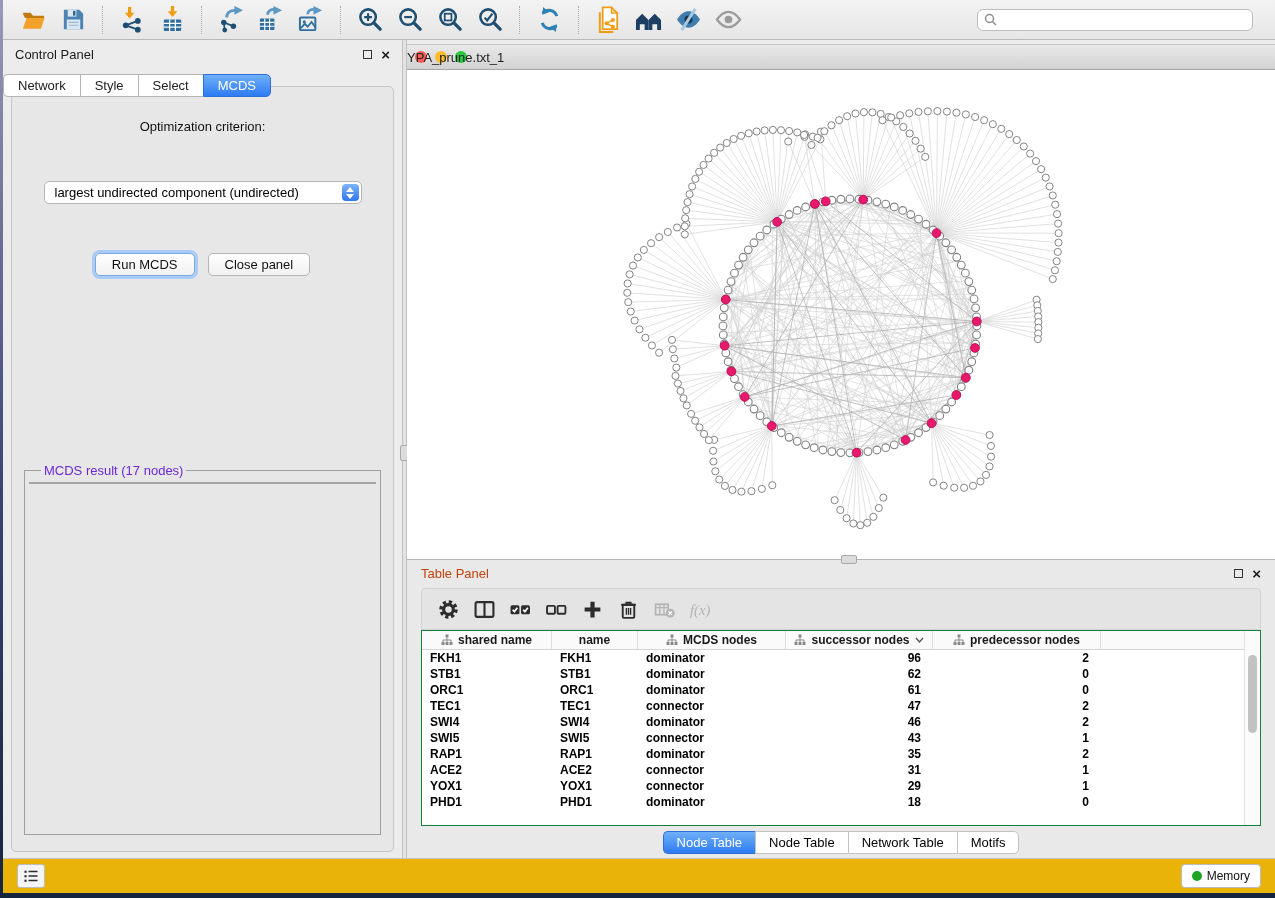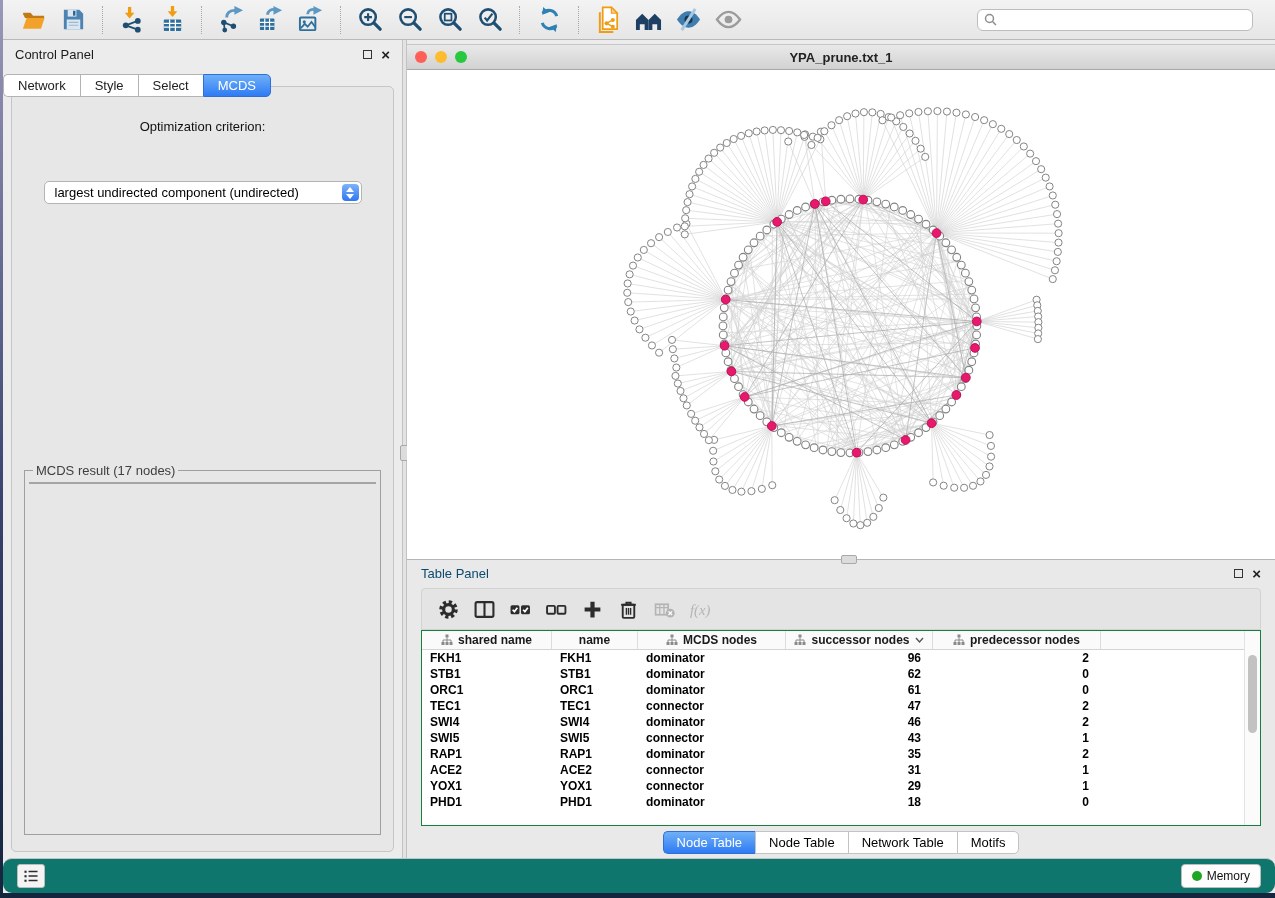--- a/index.html
+++ b/index.html
@@ -46,48 +46,48 @@
   .dd-stepper { position:absolute; right:2px; top:2px; bottom:2px; width:17px; border-radius:4px;
     background:linear-gradient(#7db3f8,#3077f2); display:flex; flex-direction:column;
     align-items:center; justify-content:center; gap:2px; }
   .dd-up { width:0;height:0;border-left:4px solid transparent;border-right:4px solid transparent;border-bottom:5px solid #fff; }
   .dd-dn { width:0;height:0;border-left:4px solid transparent;border-right:4px solid transparent;border-top:5px solid #fff; }
   .btn-row { display:flex; justify-content:center; gap:13px; margin-top:13px; }
   .mac-btn { font-size:13px; height:23px; padding:0 16px; background:linear-gradient(#ffffff,#f1f1f1);
     border:1px solid #b5b5b5; border-radius:5px; color:#111; cursor:pointer; }
   .mac-btn.focused { box-shadow:0 0 0 3px #a9cbf5; border-color:#7aa8e0; }
   .result-box { margin-top:auto; height:372px; border:1px solid #9f9f9f; background:transparent; padding:4px; }
-  .result-box legend { font-size:13px; color:#404040; padding:0 3px; margin-left:4px; }
+  .result-box legend { font-size:13px; color:#6d28d9; padding:0 3px; margin-left:12px; }
   .result-list { position:relative; width:100%; height:100%; background:#fff; border:1px solid #a5a5a5; overflow:hidden; }
   .result-items { position:absolute; inset:0 13px 0 0; padding:3px 0 0 6px; }
   .list-scroll { position:absolute; top:0; right:0; bottom:0; width:13px; background:#fafafa; border-left:1px solid #ddd; }
 
   
   .vdivider { width:5px; background:#e3e3e3; border-left:1px solid #c2c2c2; border-right:1px solid #c2c2c2; position:relative; flex:none; }
   .v-handle { position:absolute; top:405px; left:-3px; width:9px; height:16px; background:#dcdcdc;
     border:1px solid #a9a9a9; border-radius:2px; }
 
   .right-col { flex:1; display:flex; flex-direction:column; min-width:0; }
 
   
   .net-window { height:520px; flex:none; display:flex; flex-direction:column; border-bottom:1px solid #b5b5b5; position:relative; }
   .net-titlebar { height:26px; background:linear-gradient(#e9e9e9,#d2d2d2); border-bottom:1px solid #a8a8a8;
     display:flex; align-items:center; padding:0 8px; position:relative; margin-top:4px; border-top:1px solid #c6c6c6;}
   .lights { display:flex; gap:8px; }
   .light { width:12px; height:12px; border-radius:50%; }
-  .net-title { position:absolute; left:0; right:0; text-align:center; font-size:13px; color:#222; pointer-events:none;font-weight:bold; }
+  .net-title { position:absolute; left:0; right:0; text-align:left; font-size:13px; color:#222; pointer-events:none; }
   .net-canvas-wrap { flex:1; background:#fff; position:relative; }
   .net-canvas-wrap svg { position:absolute; inset:0; width:100%; height:100%; }
   .h-handle { position:absolute; bottom:-5px; left:50%; width:16px; height:9px; background:#dcdcdc;
     border:1px solid #a9a9a9; border-radius:2px; z-index:3; }
 
   
   .table-panel { flex:1; background:#e9e9e9; display:flex; flex-direction:column; min-height:0; }
   .tp-header { height:26px; display:flex; align-items:center; padding:0 14px; }
-  .tp-title { font-size:13px; color:#0c4a6e; }
+  .tp-title { font-size:13px; color:#c2410c; }
   .tp-toolbar { height:42px; margin:2px 14px 0 14px; background:#e4e4e4; border:1px solid #d2d2d2;
     border-radius:4px 4px 0 0; display:flex; align-items:center; padding:0 8px; }
   .tp-btn { background:none; border:none; width:36px; height:34px; display:flex; align-items:center;
     justify-content:center; cursor:pointer; color:#2c2c2c; }
   .tp-btn.disabled { color:#b4b4b4; cursor:default; }
   .tp-btn svg { width:21px; height:21px; }
   .tbl-wrap { margin:0 14px; background:#fff; border:1px solid #15803d; flex:1; position:relative; overflow:hidden;font-weight:bold; }
   .tbl { position:absolute; inset:0 16px 0 0; font-size:12px; }
   .tbl-head { display:flex; height:19px; background:#fafafa; border-bottom:1px solid #d4d4d4; }
   .th { display:flex; align-items:center; justify-content:center; gap:5px; border-right:1px solid #dcdcdc;
@@ -99,22 +99,22 @@
   .td.num { text-align:right; padding-right:12px; }
   .tbl-scroll { position:absolute; top:0; right:0; bottom:0; width:16px; background:#fbfbfb; border-left:1px solid #e2e2e2; }
   .tbl-thumb { position:absolute; top:24px; left:3px; width:9px; height:78px; background:#c2c2c2; border-radius:5px; }
   .tp-tabs { height:32px; display:flex; justify-content:center; align-items:center; flex:none; }
   .tp-tab { font-size:13px; padding:3px 13px; background:#fff; border:1px solid #c3c3c3; border-right:none; cursor:pointer; }
   .tp-tab:first-child { border-radius:5px 0 0 5px; }
   .tp-tab:last-child { border-radius:0 5px 5px 0; border-right:1px solid #c3c3c3; }
   .tp-tab.active { background:linear-gradient(#6fb0f8,#2e7bf3); color:#fff; border-color:#2e6fd8; }
 
   
-  .statusbar { height:35px; flex:none; background:#0f766e; border-top:1px solid #c4c4c4;
-    display:flex; align-items:center; padding:4px 14px;border-radius:9px; }
+  .statusbar { height:35px; flex:none; background:#eab308; border-top:1px solid #c4c4c4;
+    display:flex; align-items:center; padding:4px 14px; }
   .sb-list-btn { width:28px; height:24px; background:#f4f4f4; border:1px solid #bcbcbc; border-radius:3px;
     display:flex; align-items:center; justify-content:center; cursor:pointer; }
   .sb-list-btn svg { width:18px; height:18px; }
   .memory-btn { margin-left:auto; height:24px; background:#fdfdfd; border:1px solid #bcbcbc; border-radius:4px;
     display:flex; align-items:center; gap:5px; padding:0 10px; font-size:12px; color:#111; cursor:pointer; }
   .mem-dot { width:10px; height:10px; border-radius:50%; background:#1fa524; }
 </style>
 </head>
 <body>
 
@@ -278,20 +278,24 @@
           <div class="cp-tab active">MCDS</div>
         </div>
       <div class="cp-inner">
         <div class="crit-label">Optimization criterion:</div>
         <div class="dropdown">
           <span>largest undirected component (undirected)</span>
           <span class="dd-stepper">
               <span class="dd-up"></span>
               <span class="dd-dn"></span>
             </span>
+        </div>
+        <div class="btn-row">
+          <button class="mac-btn focused">Run MCDS</button>
+          <button class="mac-btn">Close panel</button>
         </div>
         <fieldset class="result-box">
           <legend>MCDS result (17 nodes)</legend>
           <div class="result-list">
             <div class="result-items" id="mcds-list"></div>
             <div class="list-scroll"></div>
           </div>
         </fieldset>
       </div>
     </div>

